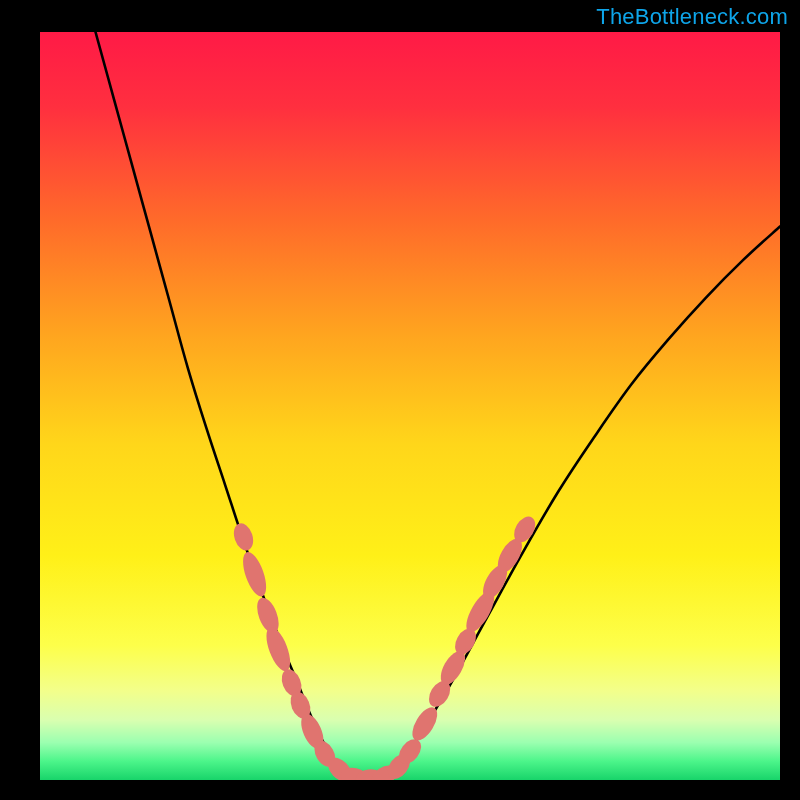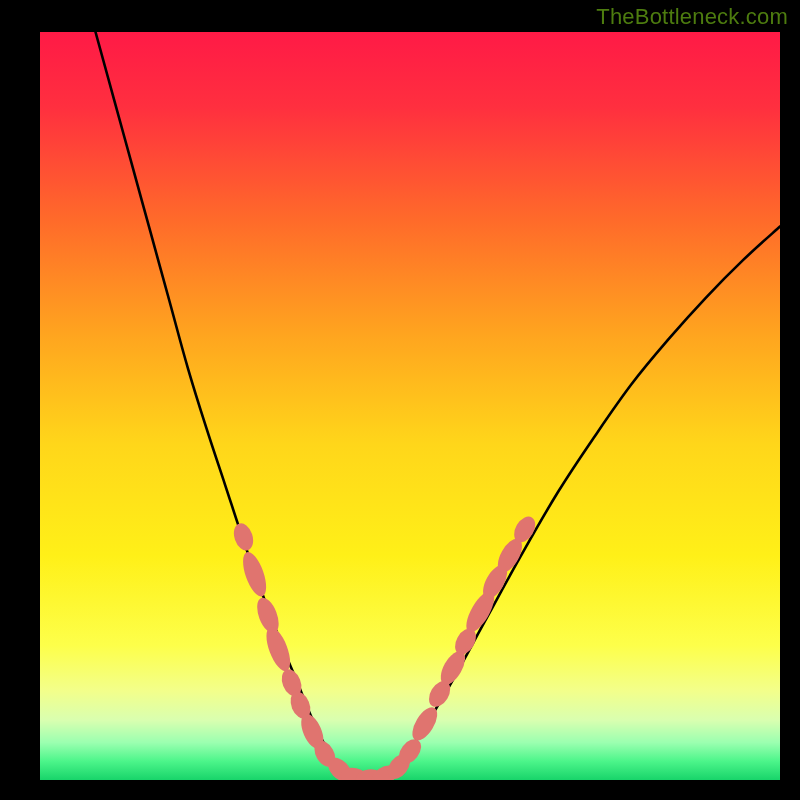--- a/index.html
+++ b/index.html
@@ -16,21 +16,21 @@
     height: 800px;
     background: #000;
   }
   .watermark {
     position: absolute;
     top: 4px;
     right: 12px;
     font-family: Arial, Helvetica, sans-serif;
     font-size: 22px;
     font-weight: 500;
-    color: #4d7c0f;
+    color: #0ea5e9;
     z-index: 50;
     letter-spacing: 0.2px;
   }
   .plot-frame {
     position: absolute;
     left: 40px;
     top: 32px;
     width: 740px;
     height: 748px;
     overflow: hidden;

